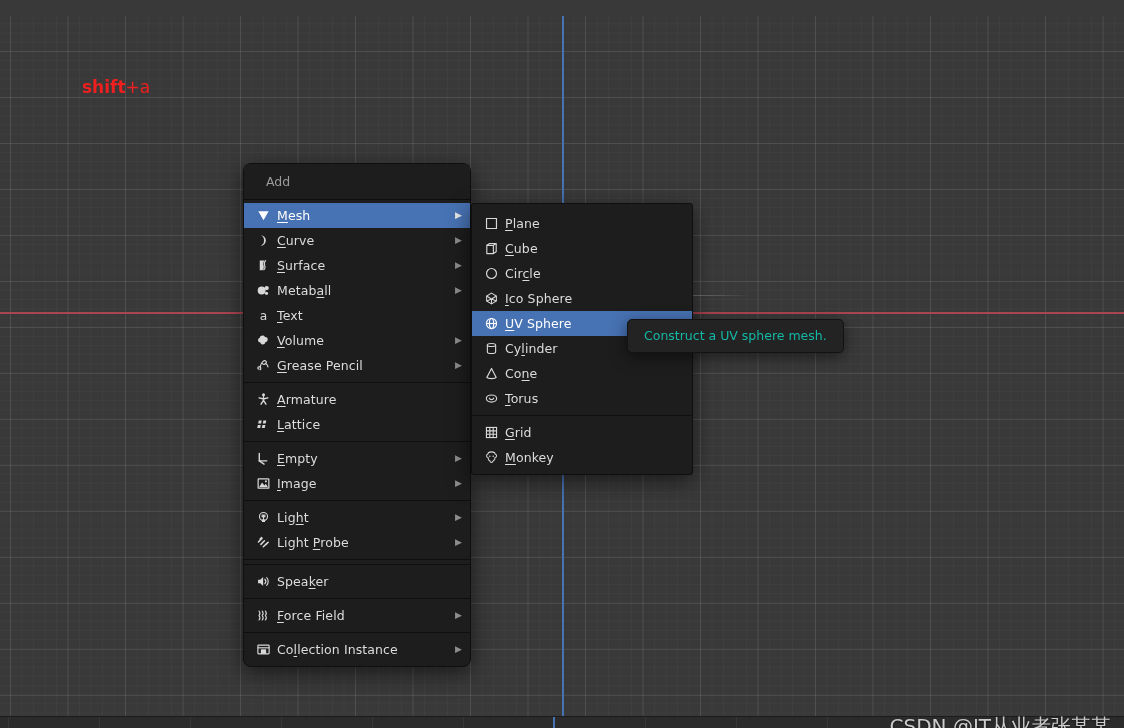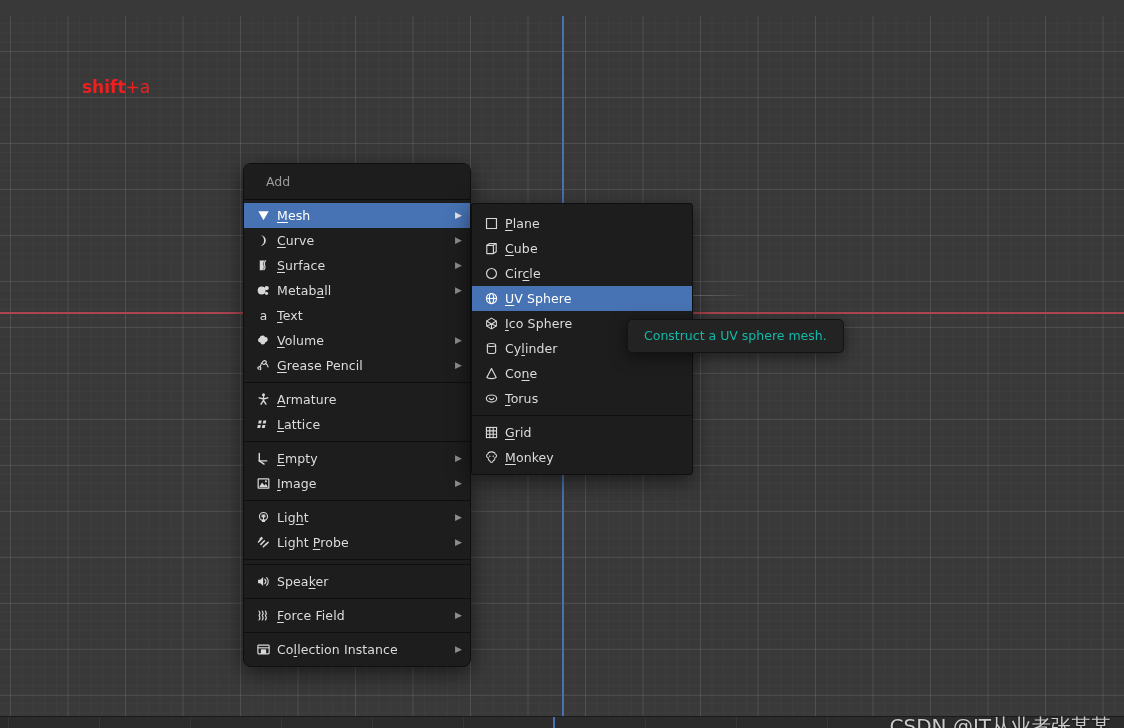--- a/index.html
+++ b/index.html
@@ -439,39 +439,39 @@
         </div>
         <div class="mi">
           <span class="ic">
             <svg width="15" height="15" viewBox="0 0 16 16" fill="none" stroke="currentColor" stroke-width="1.25" stroke-linecap="round" stroke-linejoin="round">
               <circle cx="8" cy="8" r="5.3"></circle>
             </svg>
           </span>
           <span class="lbl">Cir<u>c</u>le</span>
           <span class="arr"></span>
         </div>
+        <div class="mi">
+          <span class="ic">
+            <svg width="15" height="15" viewBox="0 0 16 16" fill="none" stroke="currentColor" stroke-width="1.1">
+              <path d="M8 2.3 13.2 5.4v5.2L8 13.7 2.8 10.6V5.4z"></path>
+              <path d="M2.8 5.4 8 8.6l5.2-3.2M8 8.6v5.1M2.8 10.6 8 8.6l5.2 2"></path>
+            </svg>
+          </span>
+          <span class="lbl"><u>I</u>co Sphere</span>
+          <span class="arr"></span>
+        </div>
         <div class="mi sel">
           <span class="ic">
             <svg width="15" height="15" viewBox="0 0 16 16" fill="none" stroke="currentColor" stroke-width="1.2">
               <circle cx="8" cy="8" r="5.4"></circle>
               <ellipse cx="8" cy="8" rx="2.3" ry="5.4"></ellipse>
               <path d="M2.6 8h10.8"></path>
             </svg>
           </span>
           <span class="lbl"><u>U</u>V Sphere</span>
-          <span class="arr"></span>
-        </div>
-        <div class="mi">
-          <span class="ic">
-            <svg width="15" height="15" viewBox="0 0 16 16" fill="none" stroke="currentColor" stroke-width="1.1">
-              <path d="M8 2.3 13.2 5.4v5.2L8 13.7 2.8 10.6V5.4z"></path>
-              <path d="M2.8 5.4 8 8.6l5.2-3.2M8 8.6v5.1M2.8 10.6 8 8.6l5.2 2"></path>
-            </svg>
-          </span>
-          <span class="lbl"><u>I</u>co Sphere</span>
           <span class="arr"></span>
         </div>
         <div class="mi">
           <span class="ic">
             <svg width="15" height="15" viewBox="0 0 16 16" fill="none" stroke="currentColor" stroke-width="1.2">
               <path d="M3.6 4.3v7.4c0 .9 2 1.6 4.4 1.6s4.4-.7 4.4-1.6V4.3"></path>
               <ellipse cx="8" cy="4.3" rx="4.4" ry="1.6"></ellipse>
             </svg>
           </span>
           <span class="lbl">Cy<u>l</u>inder</span>

